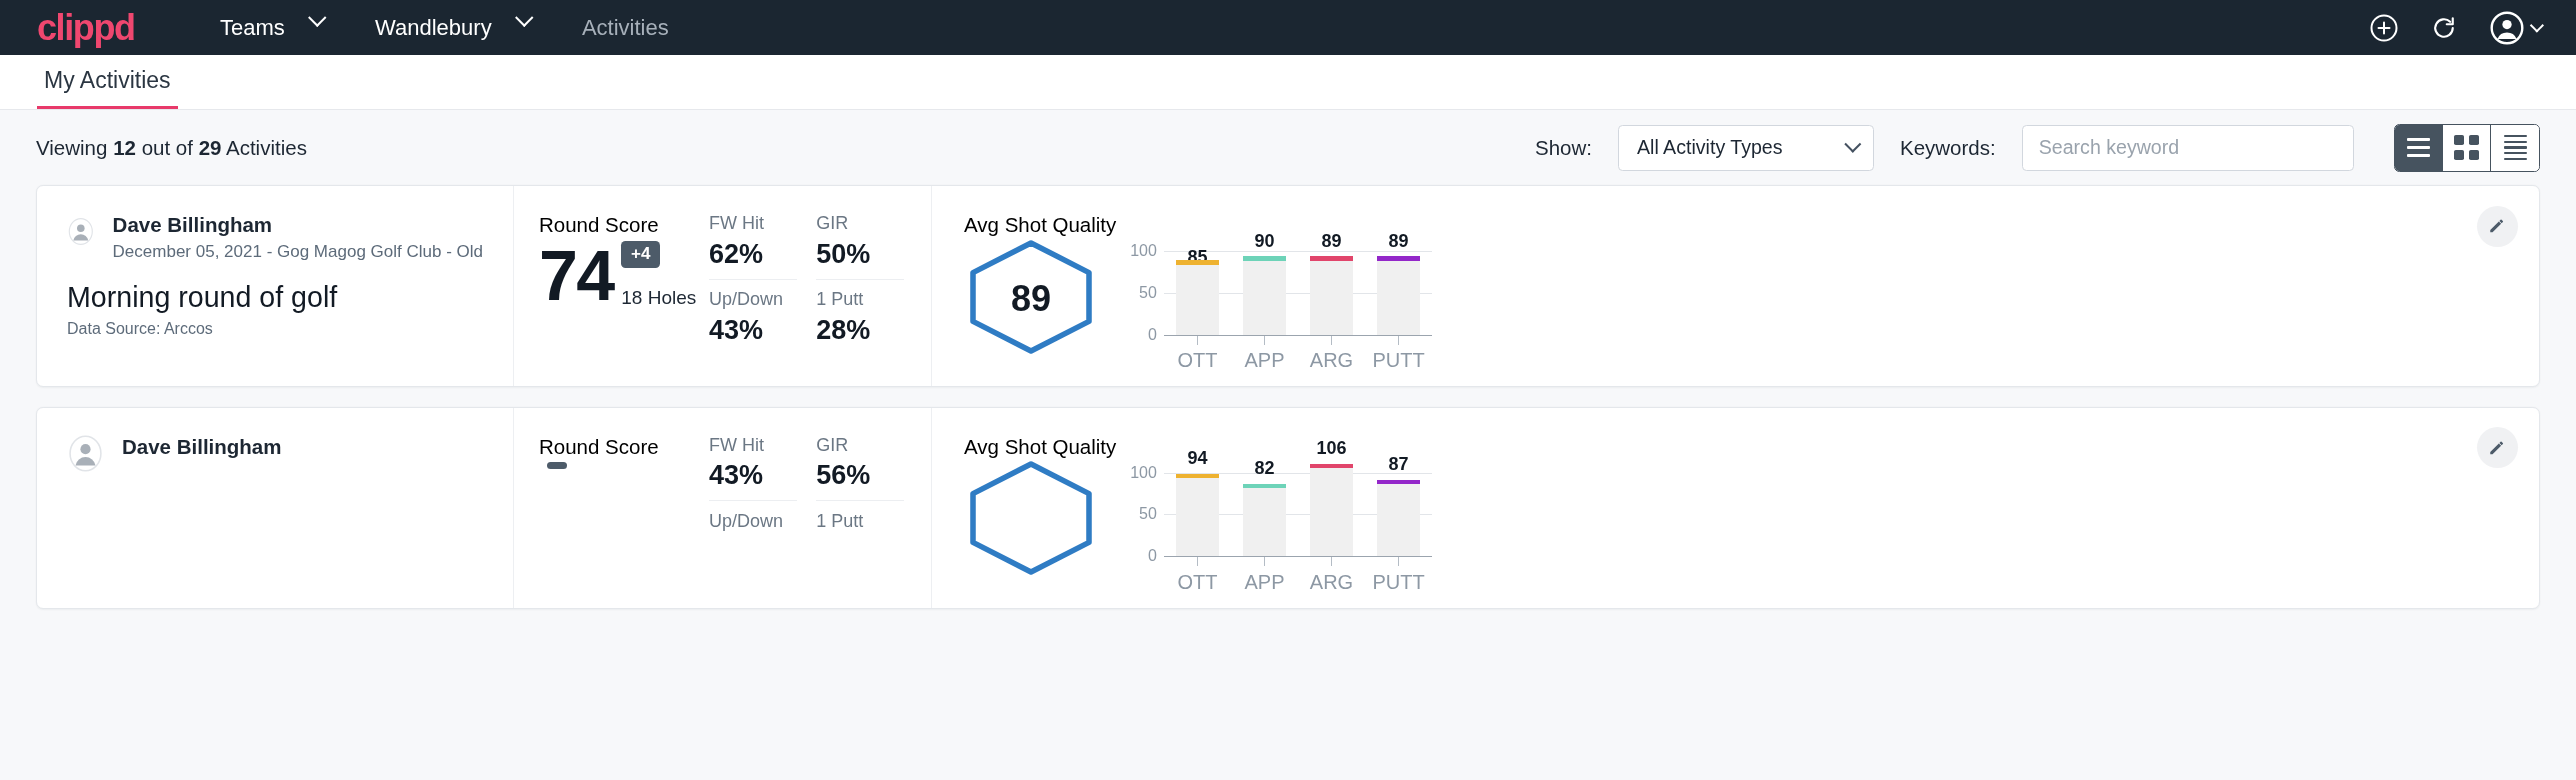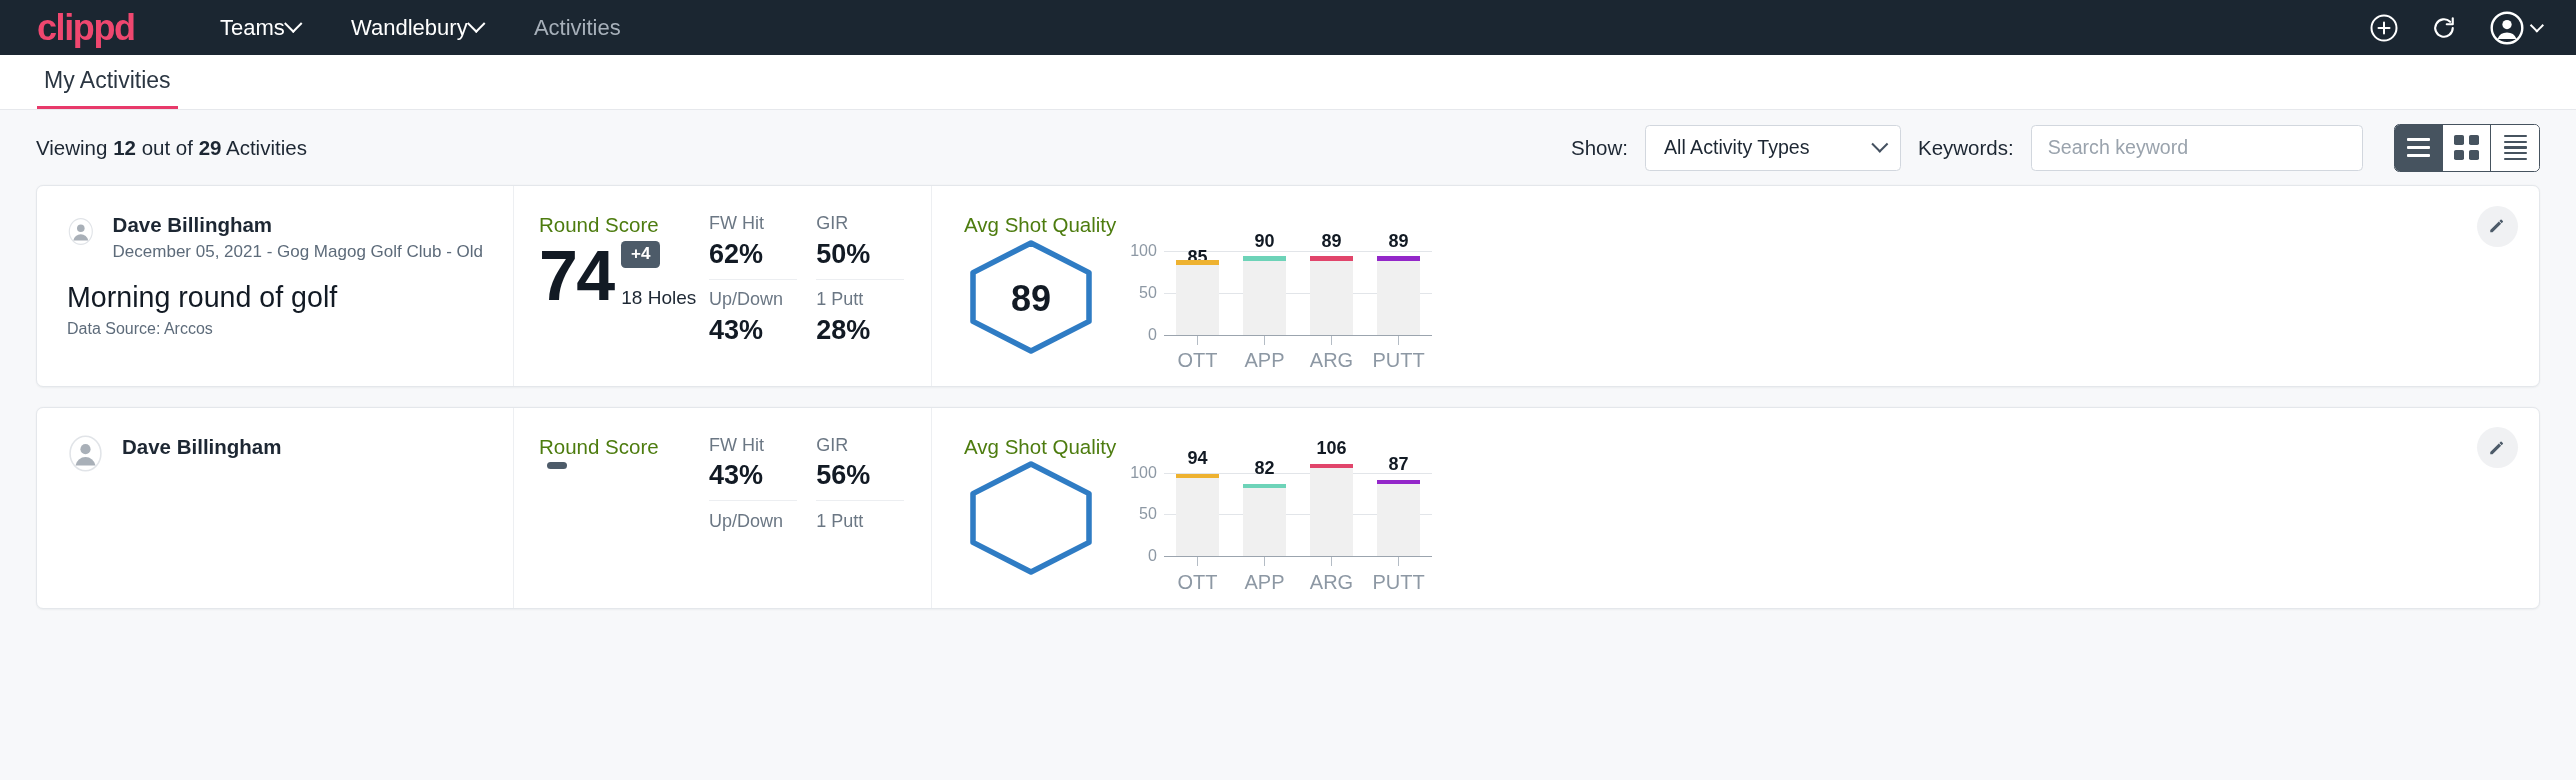--- a/index.html
+++ b/index.html
@@ -29,22 +29,21 @@
     line-height: 1;
   }
   .nav {
     display: flex;
     align-items: center;
     gap: 9px;
     flex: 1;
   }
   .nav-item {
     display: flex;
-    align-items: center;
-    gap: 2px;
+    gap: 26px;
     padding: 7.1px 21.4px;
     font-size: 22px;
     color: #ffffff;
     border-radius: 3.6px;
     cursor: pointer;
     white-space: nowrap;
   }
   .nav-item.muted { color: #a7b0ba; }
   .chev {
     width: 12.5px; height: 12.5px;
@@ -97,21 +96,21 @@
   .viewing {
     font-size: 20.5px;
     color: #1d2733;
     white-space: nowrap;
   }
   .viewing b { font-weight: 700; }
   .filter-right {
     margin-left: auto;
     display: flex;
     align-items: center;
-    gap: 17px;
+    gap: 26px;
   }
   .field-label {
     font-size: 20.5px;
     color: #1d2733;
     white-space: nowrap;
   }
   .select {
     width: 256px;
     height: 46px;
     background: #ffffff;
@@ -188,21 +187,21 @@
   .uname { font-size: 20.5px; font-weight: 700; color: #1d2733; line-height: 1.15; }
   .udate { font-size: 17px; color: #5d6b7a; margin-top: 5.4px; white-space: nowrap; }
   .ctitle { font-size: 28.6px; color: #121a24; margin-top: 19.6px; line-height: 1.1; }
   .csrc { font-size: 16px; color: #5d6b7a; margin-top: 7px; }
 
   .col-score {
     width: 195px;
     padding: 27px 0 0 25px;
     flex-shrink: 0;
   }
-  .sec-title { font-size: 20.5px; color: #4d7c0f; white-space: nowrap; }
+  .sec-title { font-size: 20.5px; color: #000000; white-space: nowrap; }
   .score-row { display: flex; align-items: flex-end; margin-top: 3.6px; }
   .score-num {
     font-size: 70px;
     font-weight: 700;
     color: #121a24;
     line-height: .92;
     letter-spacing: -1.8px;
   }
   .score-side { display: flex; flex-direction: column; justify-content: space-between; height: 68px; margin-left: 8px; }
   .badge {

